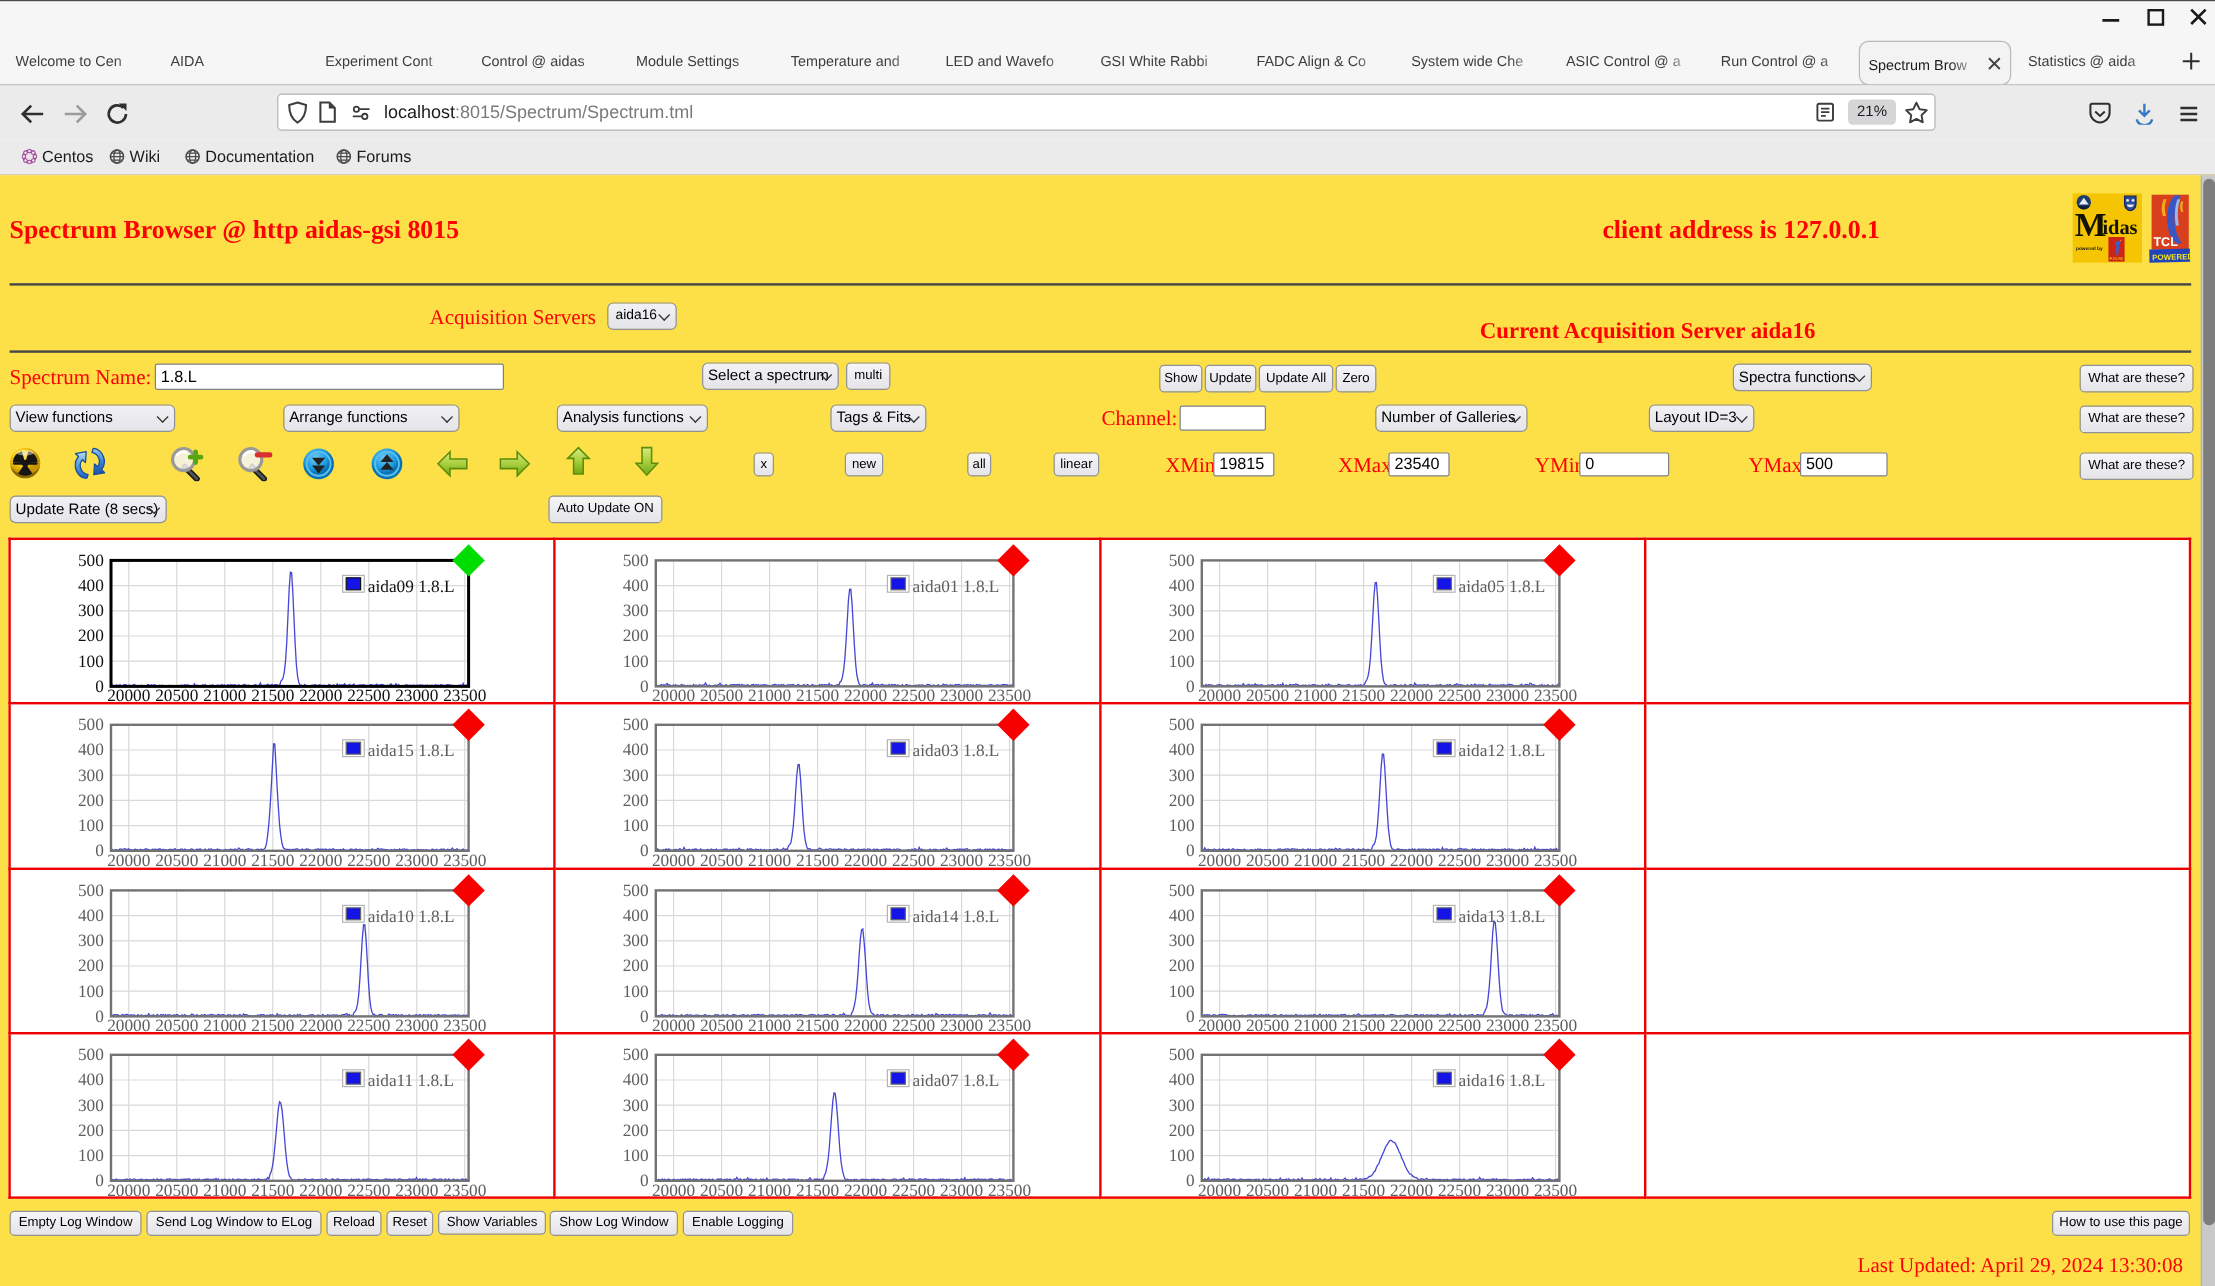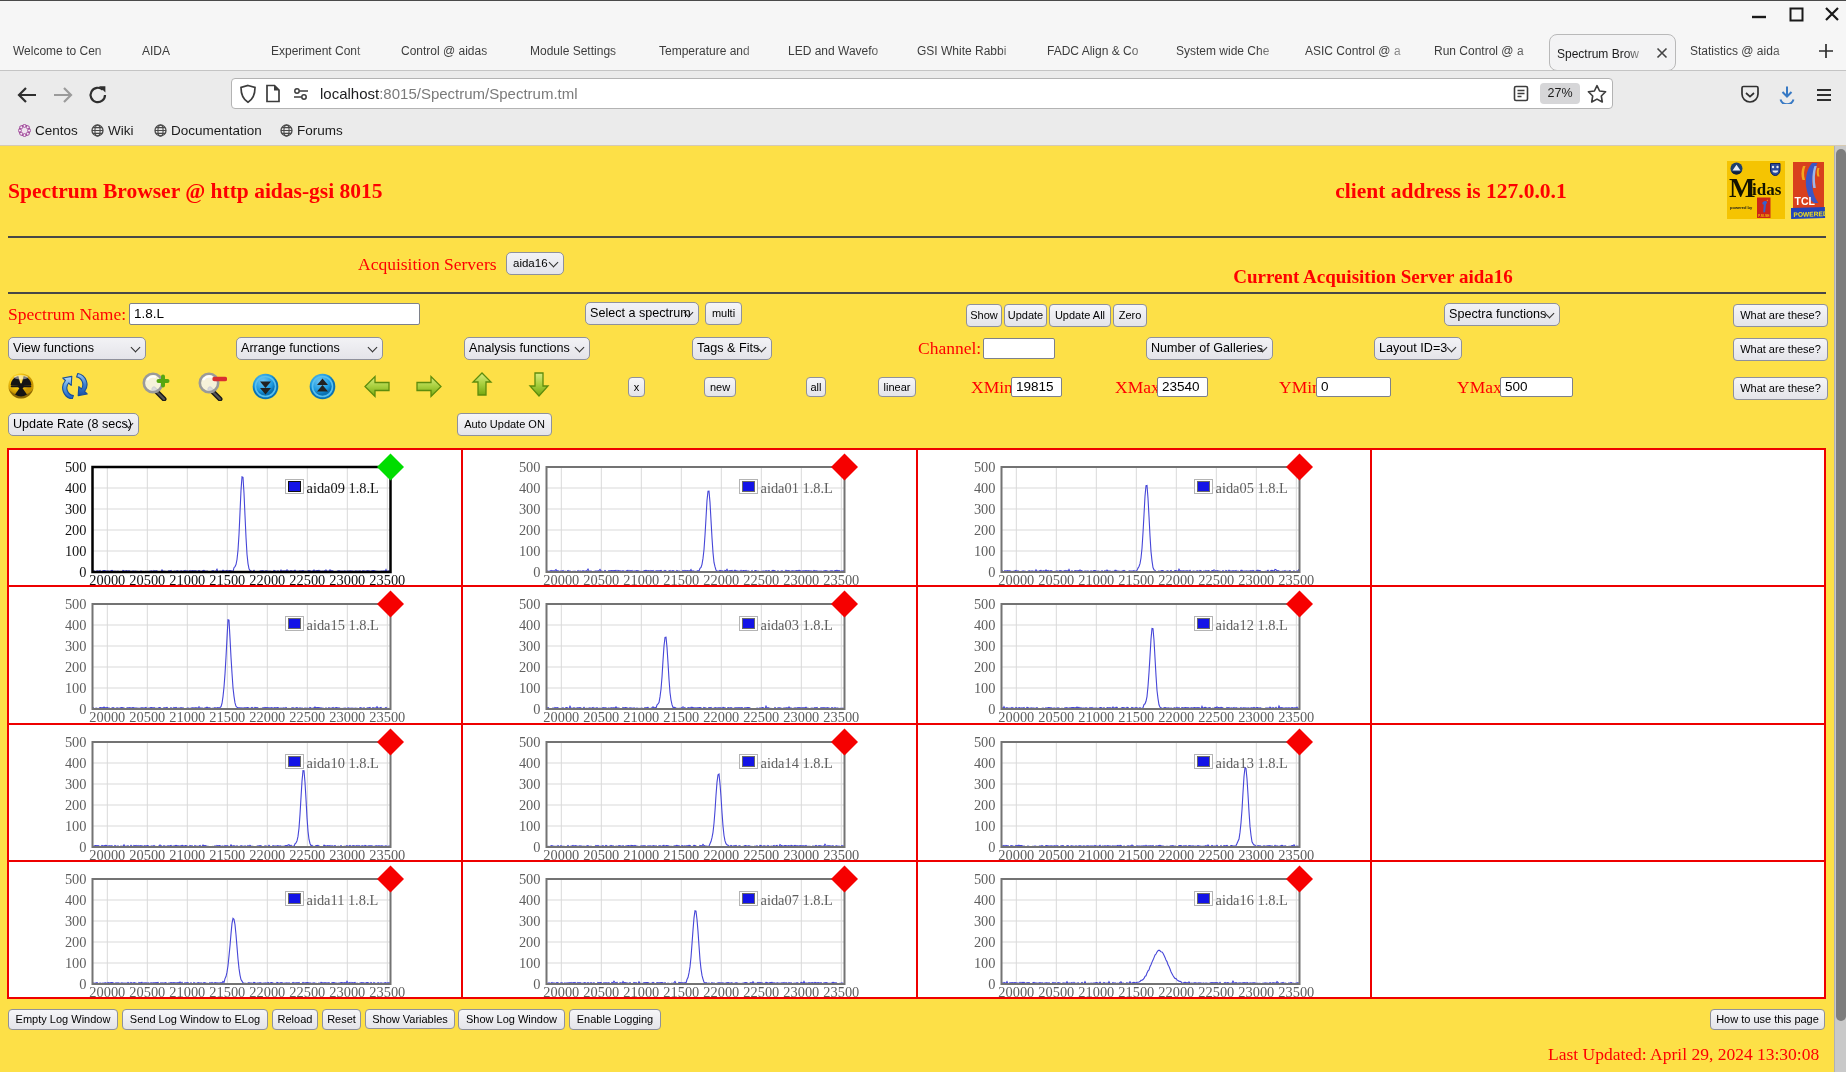--- a/index.html
+++ b/index.html
@@ -86,21 +86,21 @@
     <circle cx="5" cy="5" r="2.2" fill="none" stroke="#3c3c3c" stroke-width="1.5"></circle>
     <path d="M7.5 5 H16" stroke="#3c3c3c" stroke-width="1.5"></path>
     <circle cx="12" cy="11" r="2.2" fill="none" stroke="#3c3c3c" stroke-width="1.5"></circle>
     <path d="M2 11 H9.5" stroke="#3c3c3c" stroke-width="1.5"></path>
   </svg>
 <div class="abs" style="left:320px;top:85px;font-size:15px;color:#1c1c1e">localhost<span style="color:#7a7a7a">:8015/Spectrum/Spectrum.tml</span></div>
 <svg width="16" height="17" viewBox="0 0 16 17" style="position:absolute;left:1513px;top:85px">
     <rect x="1.5" y="1.5" width="13" height="14" rx="1.5" fill="none" stroke="#3c3c3c" stroke-width="1.6"></rect>
     <path d="M4.5 5.5 H11.5 M4.5 8.5 H11.5 M4.5 11.5 H8.5" stroke="#3c3c3c" stroke-width="1.4"></path>
   </svg>
-<div class="abs" style="left:1540px;top:83px;width:40px;height:21px;background:#d6d6d8;border-radius:4px;text-align:center;font-size:12.5px;color:#1b1b1b;line-height:21px">27%</div>
+<div class="abs" style="left:1540px;top:83px;width:40px;height:21px;background:#d6d6d8;border-radius:4px;text-align:center;font-size:12.5px;color:#1b1b1b;line-height:21px">21%</div>
 <svg width="20" height="19" viewBox="0 0 20 19" style="position:absolute;left:1587px;top:84px">
     <path d="M10 1.6 L12.6 7 L18.6 7.8 L14.3 12 L15.3 18 L10 15.1 L4.7 18 L5.7 12 L1.4 7.8 L7.4 7 Z" fill="none" stroke="#3c3c3c" stroke-width="1.6" stroke-linejoin="round"></path>
   </svg>
 <svg width="20" height="19" viewBox="0 0 20 19" style="position:absolute;left:1740px;top:85px">
     <path d="M2 3 a1.5 1.5 0 0 1 1.5 -1.5 H16.5 A1.5 1.5 0 0 1 18 3 V9 a8 8 0 0 1 -16 0 Z" fill="none" stroke="#2f2f2f" stroke-width="1.7"></path>
     <path d="M6 8 L10 11.6 L14 8" fill="none" stroke="#2f2f2f" stroke-width="1.7"></path>
   </svg>
 <svg width="18" height="19" viewBox="0 0 18 19" style="position:absolute;left:1778px;top:85px">
     <path d="M9 1.5 V11 M4.5 7 L9 11.5 L13.5 7" fill="none" stroke="#3779c4" stroke-width="2"></path>
     <path d="M2.5 14.5 a 6.8 6.8 0 0 0 13 0" fill="none" stroke="#3779c4" stroke-width="2"></path>

